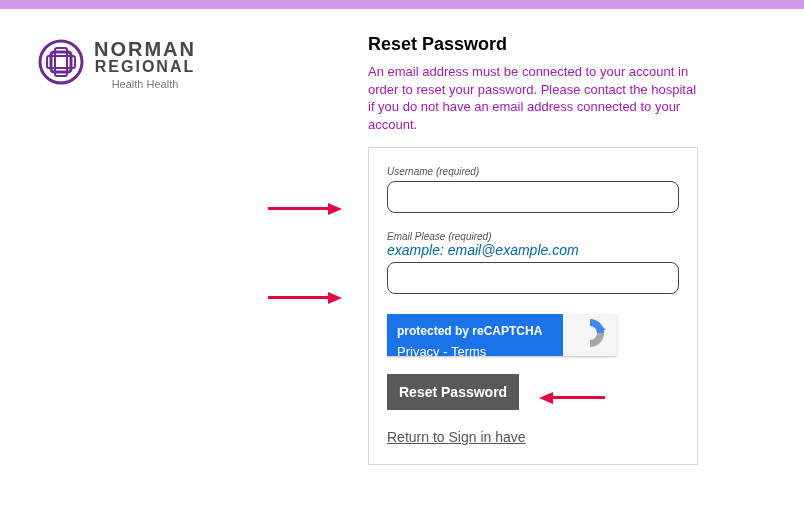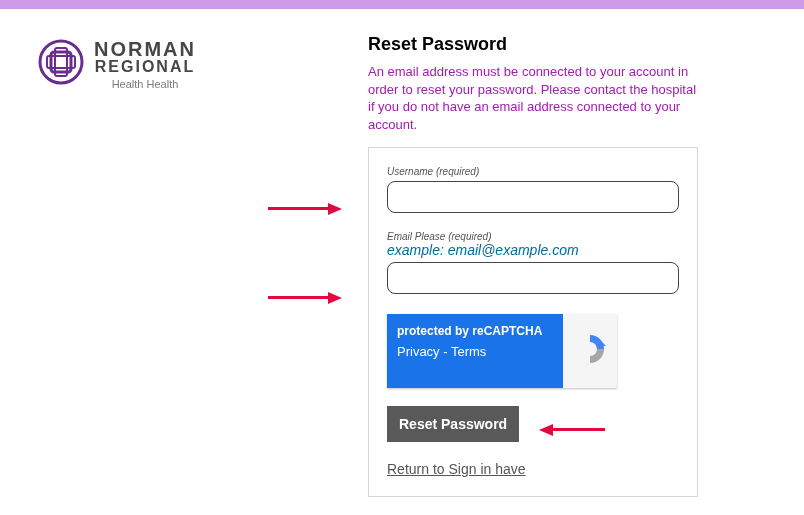--- a/index.html
+++ b/index.html
@@ -77,21 +77,21 @@
       box-sizing: border-box;
       height: 32px;
       border: 1px solid #444;
       border-radius: 8px;
       padding: 4px 8px;
       font-size:14px;
       margin-bottom: 18px;
     }
     .rc-badge {
       display: inline-flex;
-      height: 74px;
+      height: 42px;
       margin: 2px 0 18px 0;
       box-shadow: 0 1px 2px rgba(0,0,0,0.25);
     }
     .rc-left {
       background: #1a73e8;
       color: #fff;
       width: 158px;
       padding: 10px 8px 0 10px;
       font-size: 12px;
       display:flex;

